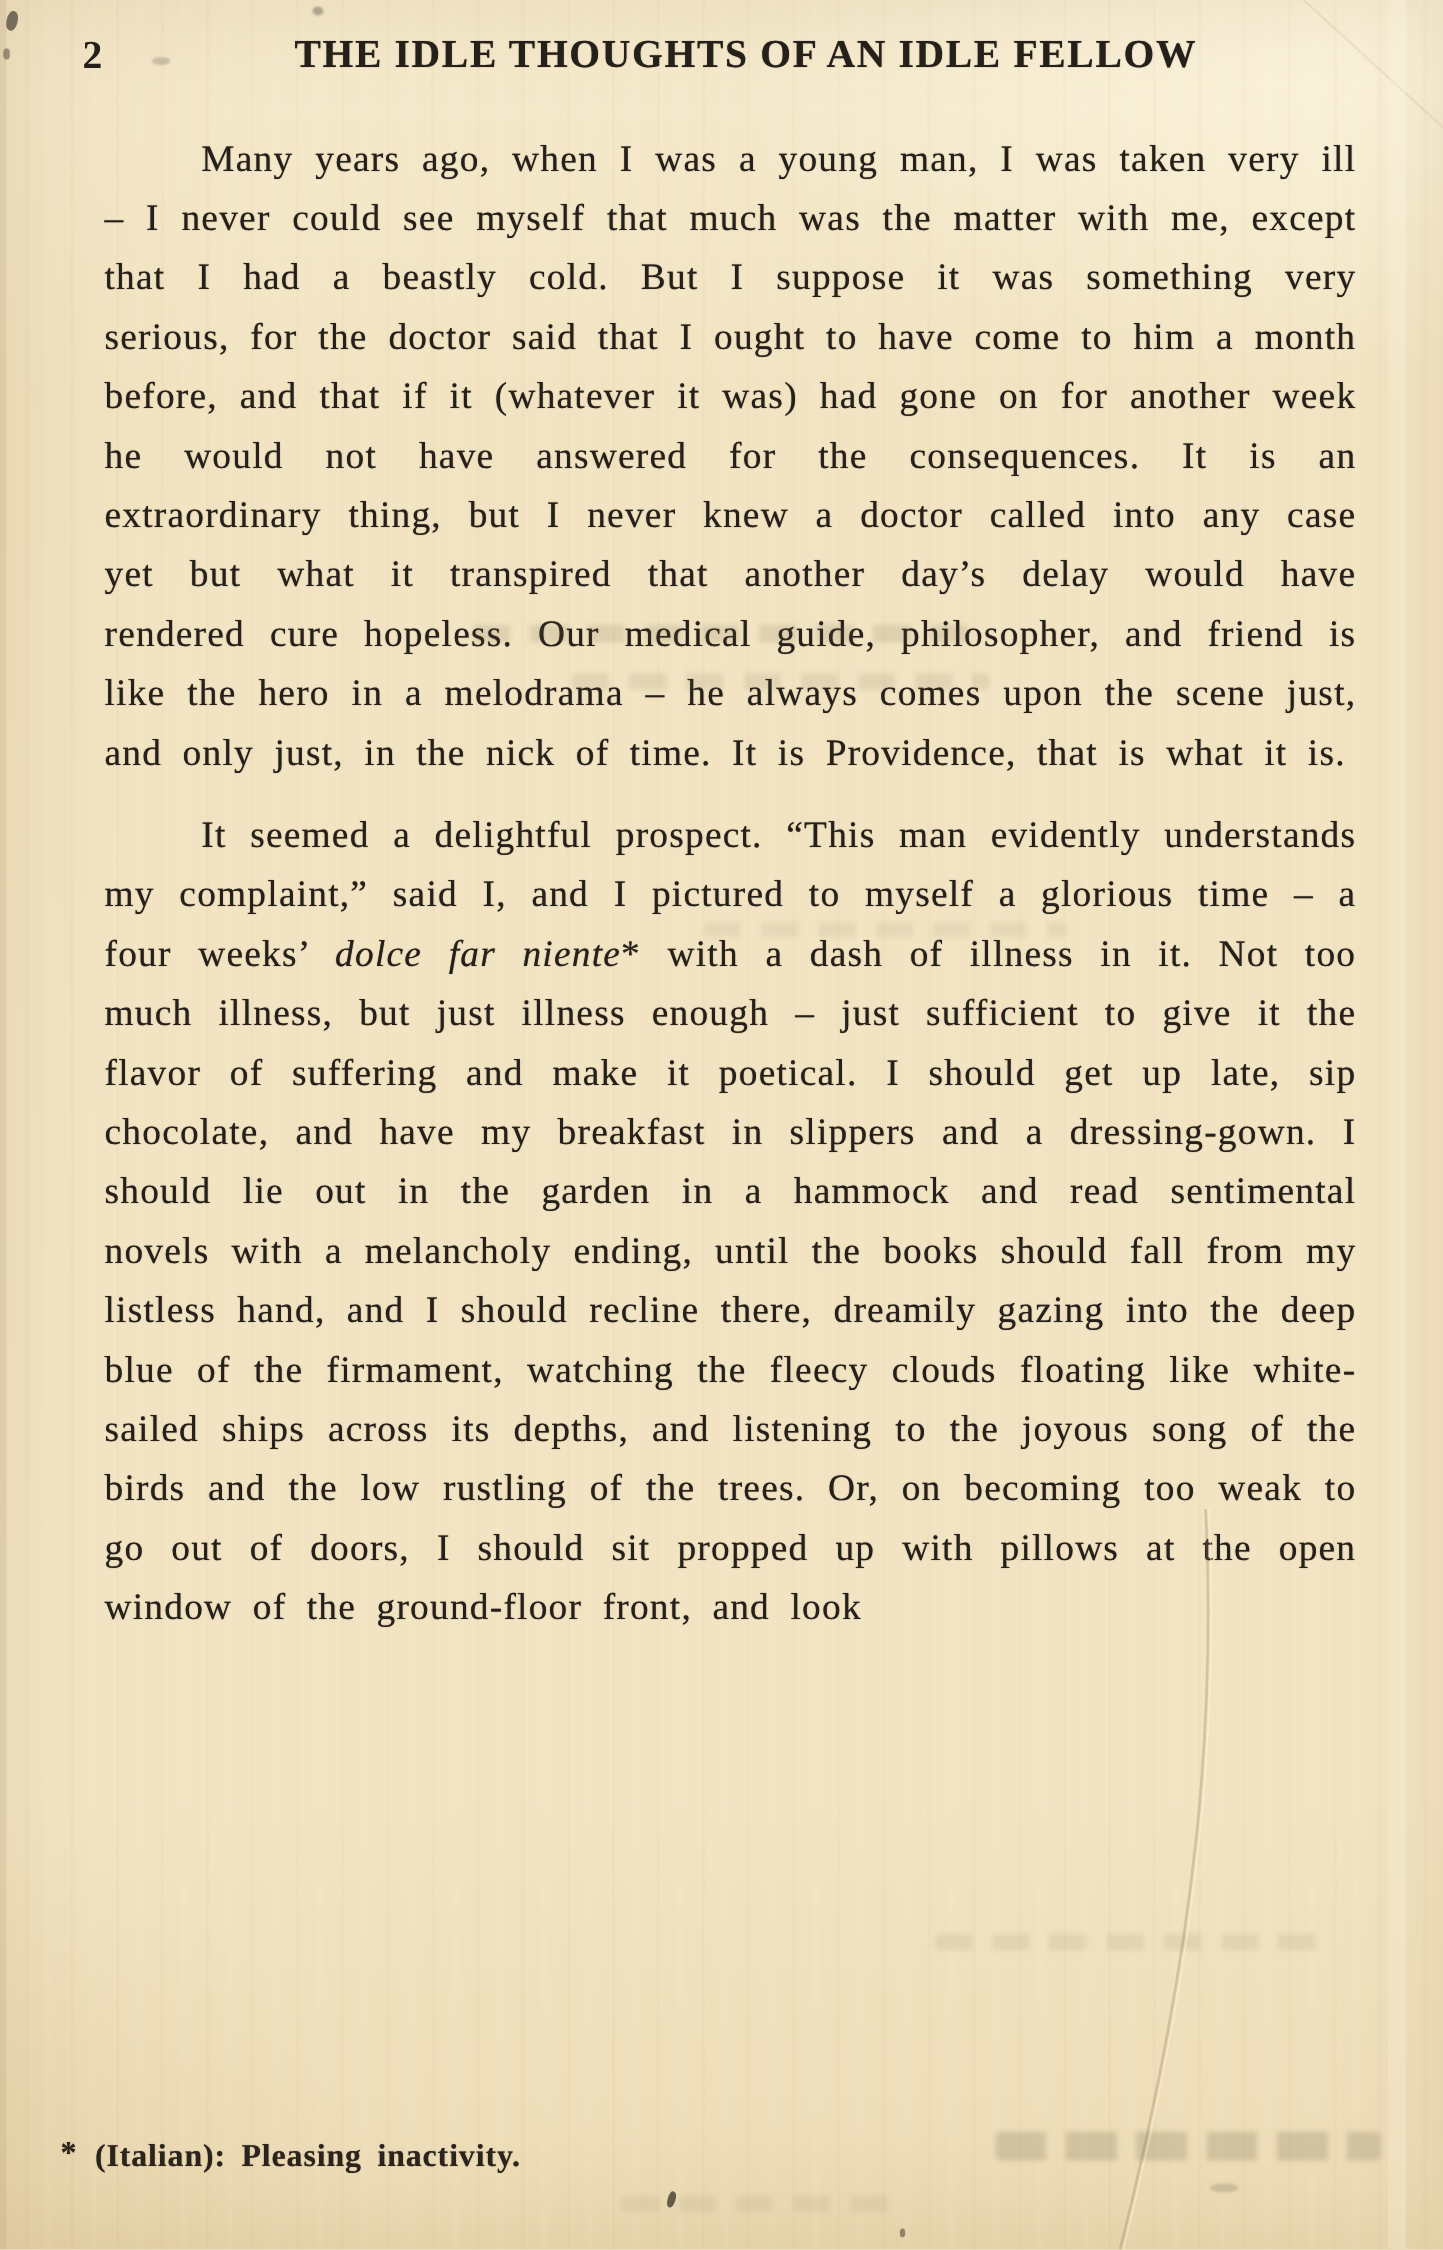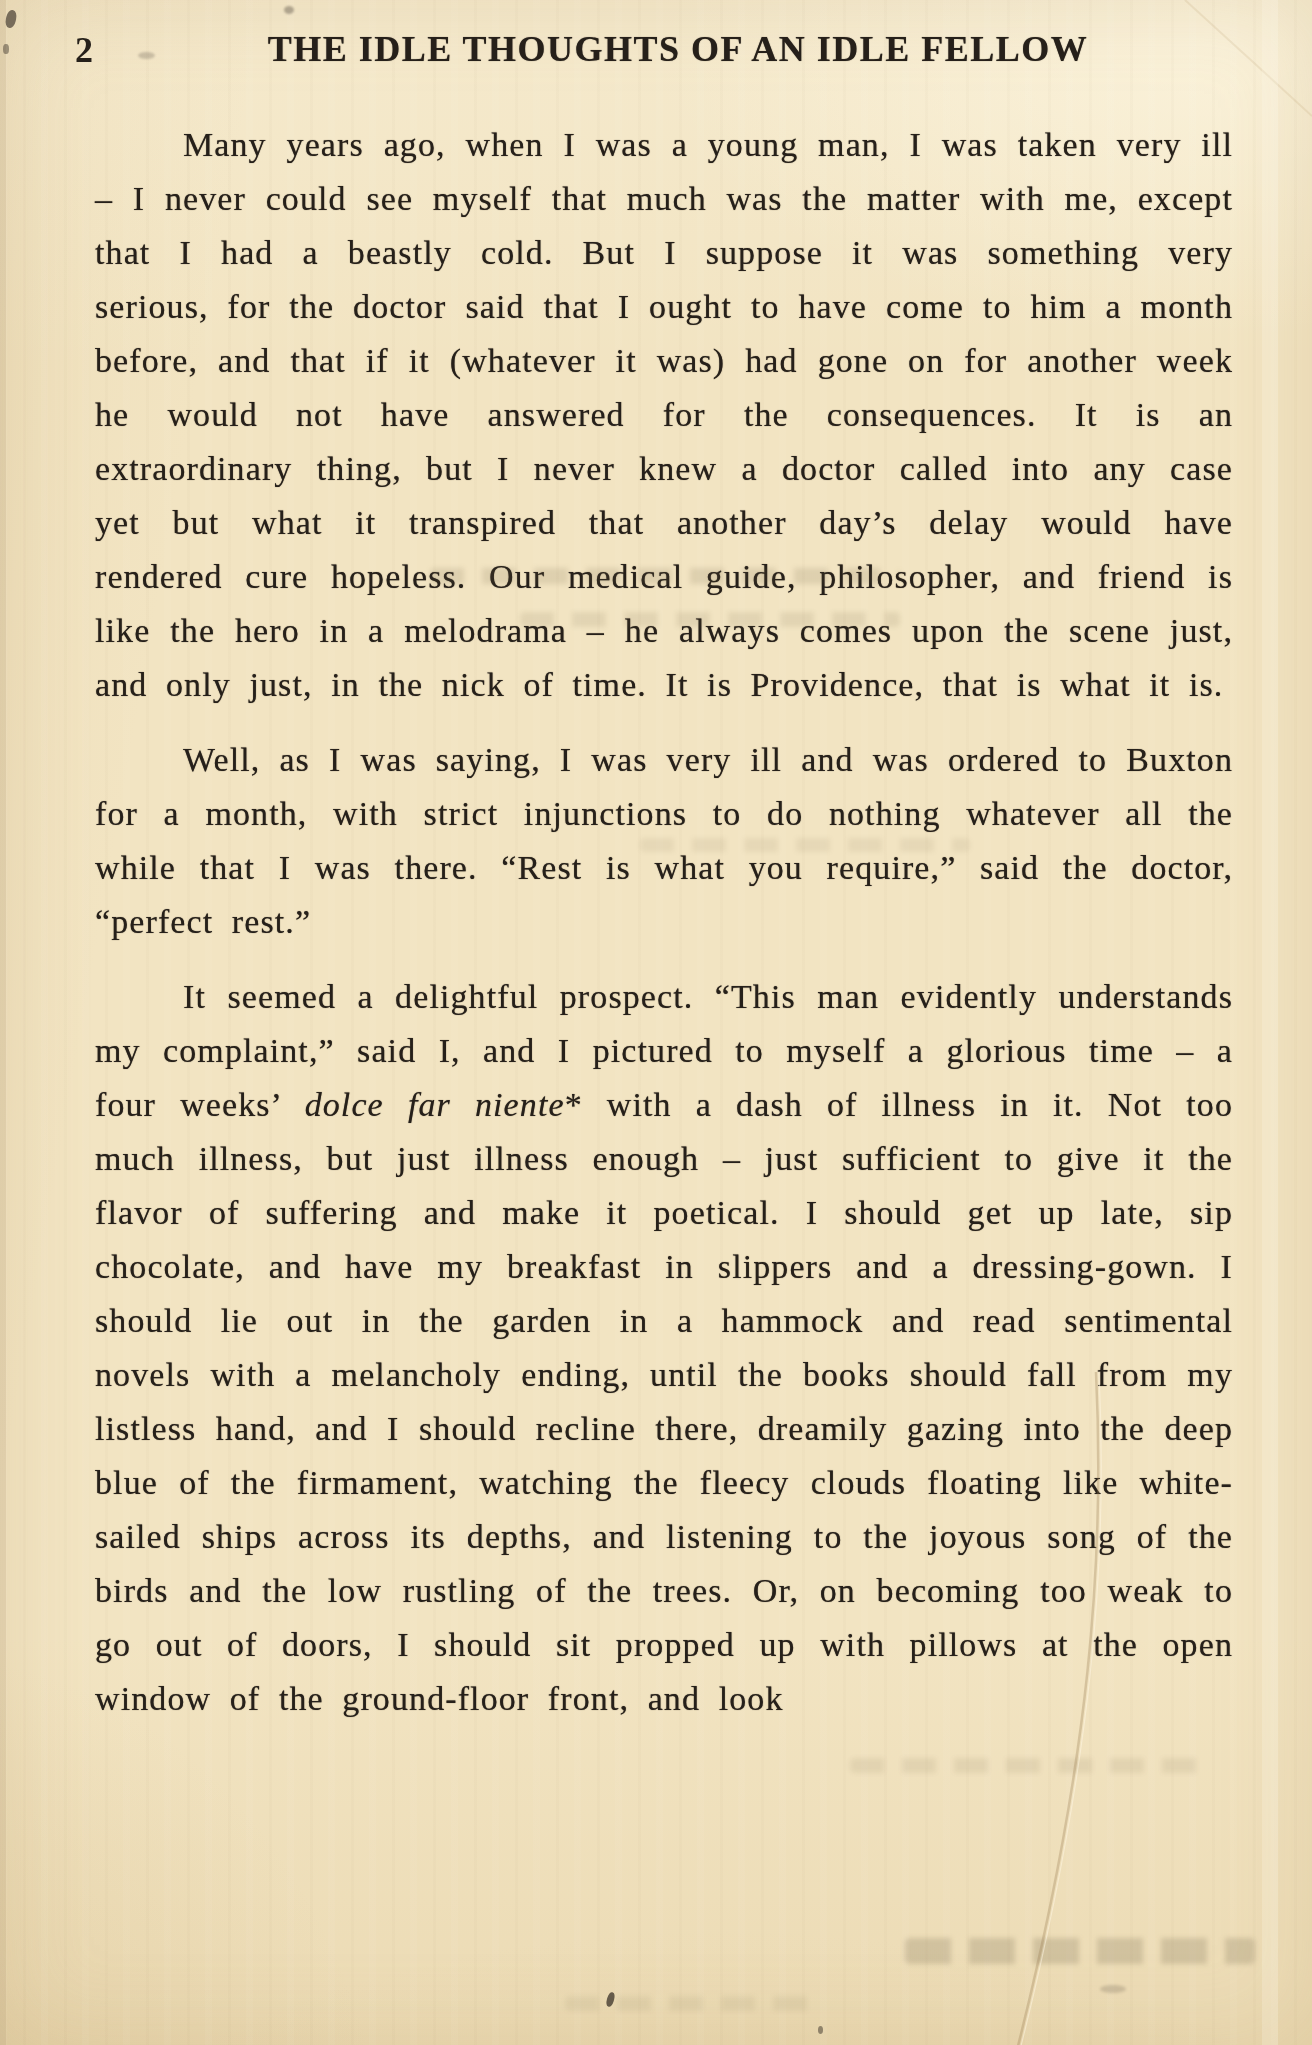--- a/index.html
+++ b/index.html
@@ -78,24 +78,26 @@
 <div class="page">
   <div class="streaks"></div>
 
   <div class="header">
     <span class="pagenum">2</span>
     <span class="title">THE IDLE THOUGHTS OF AN IDLE FELLOW</span>
   </div>
 
   <div class="textblock">
       <p><span>Many years ago, when I was a young man, I was taken very ill – I never could see myself that much was the matter with me, except that I had a beastly cold. But I suppose it was something very serious, for the doctor said that I ought to have come to him a month before, and that if it (whatever it was) had gone on for another week he would not have answered for the consequences. It is an extraordinary thing, but I never knew a doctor called into any case yet but what it transpired that another day’s delay would have rendered cure hopeless. Our medical guide, philosopher, and friend is like the hero in a melodrama – he always comes upon the scene just, and only just, in the nick of time. It is Providence, that is what it is.</span></p>
-      <p><span>Well, as I was saying, I was very ill and was ordered to Buxton for a month, with strict injunctions to do nothing whatever all the while that I was there. “Rest is what you require,” said the doctor, “perfect rest.”</span></p>
       <p><span>It seemed a delightful prospect. “This man evidently understands my complaint,” said I, and I pictured to myself a glorious time – a four weeks’ </span><span class="italic">dolce far niente</span><span>* with a dash of illness in it. Not too much illness, but just illness enough – just sufficient to give it the flavor of suffering and make it poetical. I should get up late, sip chocolate, and have my breakfast in slippers and a dressing-gown. I should lie out in the garden in a hammock and read sentimental novels with a melancholy ending, until the books should fall from my listless hand, and I should recline there, dreamily gazing into the deep blue of the firmament, watching the fleecy clouds floating like white-sailed ships across its depths, and listening to the joyous song of the birds and the low rustling of the trees. Or, on becoming too weak to go out of doors, I should sit propped up with pillows at the open window of the ground-floor front, and look</span></p>
     </div>
 
+  <div class="footnote">
+    <span class="fn-marker">*</span><span class="fn-text">(Italian): Pleasing inactivity.</span>
+  </div>
 
   <div class="ghost g1"></div>
   <div class="ghost g2"></div>
   <div class="ghost g3"></div>
   <div class="ghost g4"></div>
   <div class="ghost g5"></div>
   <div class="ghost g6"></div>
 
   <svg class="creases" width="1312" height="2045" viewBox="0 0 1312 2045">
     <path d="M1096,1372 C1105,1560 1090,1760 1018,2046" stroke="rgba(150,120,75,0.30)" stroke-width="2.5" fill="none"></path>

